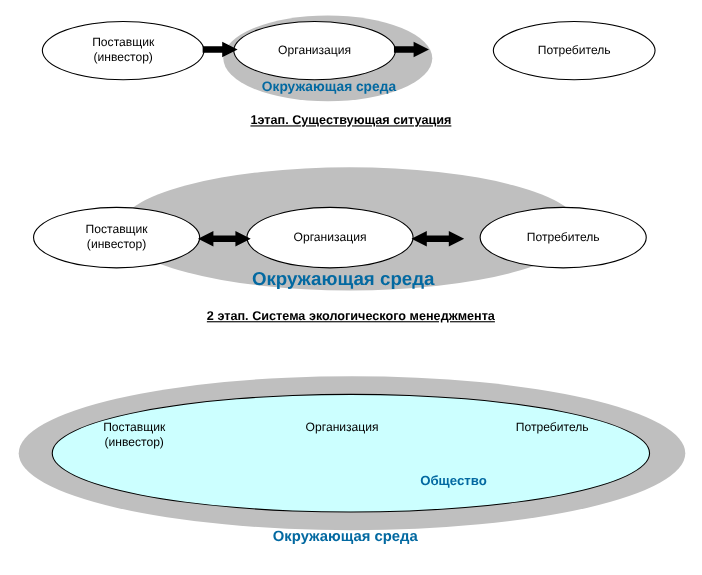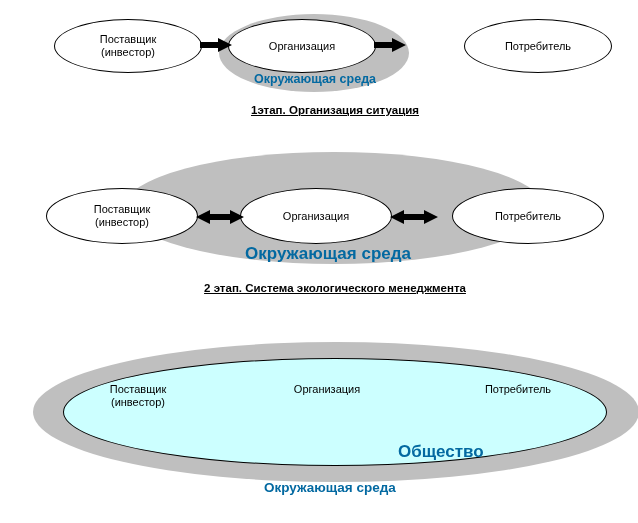--- a/index.html
+++ b/index.html
@@ -10,21 +10,21 @@
   body {
     width: 638px;
     height: 523px;
     font-family: "Liberation Sans", sans-serif;
     color: #000000;
     position: relative;
     overflow: hidden;
   }
   .stage {
     position: absolute;
-    left: 16px;
+    left: 0;
     width: 544px;
   }
   
   .ellipse {
     position: absolute;
     border-radius: 50%;
     box-sizing: border-box;
   }
   .env-ellipse {
     background: #bfbfbf;
@@ -93,21 +93,21 @@
   #s2-envlb { left: 229px; top: 96px;  font-size: 17px; }
   #s2-cap   { top: 134px; }
 
   
   #stage3 { top: 337px; height: 186px; }
   #s3-env   { left: 17px;  top: 5px;   width: 606px; height: 140px; }
   #s3-soc   { left: 47px;  top: 21px;  width: 544px; height: 108px; }
   #s3-l1    { left: 52px;  top: 46px;  width: 140px; }
   #s3-l2    { left: 241px; top: 46px;  width: 140px; }
   #s3-l3    { left: 432px; top: 46px;  width: 140px; }
-  #s3-soclb { left: 382px; top: 93px;  font-size: 17px; margin-top: 12px; }
+  #s3-soclb { left: 382px; top: 93px;  font-size: 12px; }
   #s3-envlb { left: 248px; top: 143px; font-size: 13.5px; }
   #s3-cap   { top: 166px; }
 </style>
 </head>
 <body>
 
 <div class="stage" id="stage1">
 
   <div class="ellipse env-ellipse" id="s1-env"></div>
 
@@ -127,21 +127,21 @@
   <svg class="arrow" style="left:184px; top:36px;" width="34" height="20">
     <polygon points="0,6 18,6 18,2 32,9 18,16 18,12 0,12" fill="#000000"></polygon>
   </svg>
 
   <svg class="arrow" style="left:358px; top:36px;" width="34" height="20">
     <polygon points="0,6 18,6 18,2 32,9 18,16 18,12 0,12" fill="#000000"></polygon>
   </svg>
 
   <div class="env-label" id="s1-envlb">Окружающая среда</div>
 
-  <div class="caption" id="s1-cap"><span>1этап. Организация ситуация</span></div>
+  <div class="caption" id="s1-cap"><span>1этап. Существующая ситуация</span></div>
 </div>
 
 <div class="stage" id="stage2">
 
   <div class="ellipse env-ellipse" id="s2-env"></div>
 
   <div class="ellipse node-ellipse" id="s2-n1">
     <span class="node-label">Поставщик
 (инвестор)</span>
   </div>

